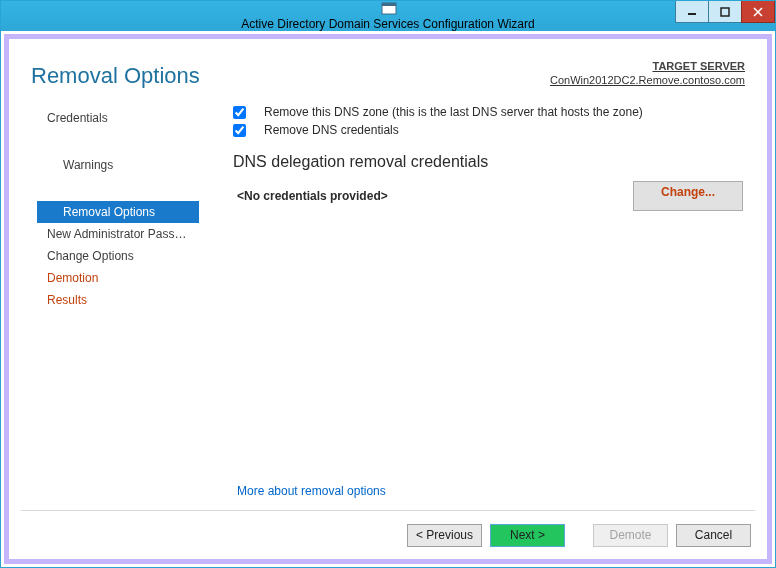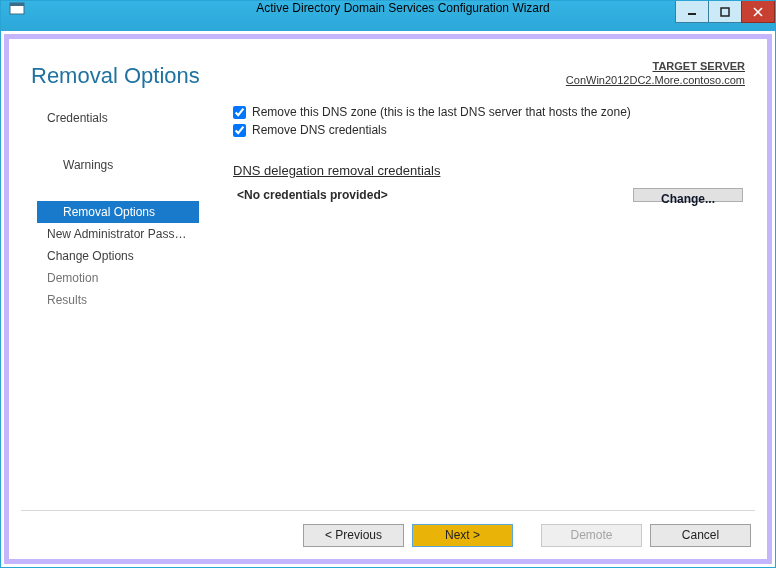--- a/index.html
+++ b/index.html
@@ -1,48 +1,48 @@
 <!DOCTYPE html>
 <html><head>
 <meta charset="utf-8">
 <style>
   * { box-sizing: border-box; }
   html, body { margin: 0; padding: 0; font-family: "Segoe UI", Tahoma, sans-serif; font-size: 12px; background: #fff; }
   .window { width: 776px; height: 568px; border: 1px solid #2aa4d4; display: flex; flex-direction: column; background: #fff; }
-  .titlebar { height: 30px; background: linear-gradient(#34b4e4, #2ca7d8); display: flex; align-items: flex-start; color: #000; position: relative; }
+  .titlebar { height: 30px; background: linear-gradient(#34b4e4, #2ca7d8); display: flex; align-items: center; color: #000; position: relative; flex-direction: column; }
   .title-icon { width: 16px; height: 16px; margin: 0 6px 0 8px; display:flex; align-items:center; justify-content:center; }
   .title-text { flex: 1; text-align: center; font-size: 12px; color: #000; }
   .win-buttons { display: flex; height: 22px; position: absolute; right: 0; top: 0; }
   .win-btn { width: 34px; height: 22px; border: 1px solid #3a7fa0; border-top: none; display: flex; align-items: center; justify-content: center; background: #cbe9f6; margin-left:-1px; }
   .win-btn.close { background: #c84031; border-color:#8e2c22; }
   .win-btn svg { display:block; }
   .body { flex: 1; display: flex; flex-direction: column; padding: 3px; }
   .content { flex: 1; border: 5px solid #c4b5fd; background: #fff; display: flex; flex-direction: column; position: relative; }
   .header-row { display: flex; align-items: flex-start; padding: 18px 22px 0 22px; }
   .page-title { font-size: 22px; color: #1f72a0; font-weight: 300; flex: 1; padding-top: 6px;}
   .target { text-align: right; font-size: 11px; color: #333; line-height: 1.3; padding-top: 2px; text-decoration: underline;}
   .target .lbl { font-weight: bold; color:#444; }
   .main-row { flex: 1; display: flex; padding: 10px 0 0 0; overflow:hidden;justify-content:flex-end; }
   .nav { width: 190px; padding-left: 28px; padding-top: 8px; font-size: 12px; }
   .nav-item { padding: 4px 8px 4px 10px; color: #3e3e3e; cursor: default; white-space: nowrap; overflow:hidden; text-overflow:ellipsis; }
   .nav-item.sub { padding-left: 26px; margin-top: 25px; }
   .nav-item.selected { background: #1979ca; color: #fff; }
-  .nav-item.disabled { color: #737373; }
+  .nav-item.disabled { color: #c2410c; }
   .pane { flex: 1; padding: 6px 24px 0 34px; display:flex; flex-direction:column; }
-  .chk-row { display: flex; align-items: center; margin-bottom: 4px; font-size: 12px; color:#2b2b2b;}
+  .chk-row { display: flex; align-items: center; margin-bottom: 4px; font-size: 12px; color:#2b2b2b;gap:12px;}
   .chk-row input { margin: 0 6px 0 0; }
-  .section-lbl { margin-top: 22px; font-size: 13px; color:#2b2b2b;text-decoration:underline;}
+  .section-lbl { margin-top: 12px; font-size: 16px; color:#2b2b2b;}
   .cred-row { display: flex; align-items: center; margin-top: 10px; font-weight: bold; }
   .cred-text { flex: 1; font-size: 12px; color:#2b2b2b; padding-left:4px;}
-  .change-btn { width: 110px; height: 14px; background: #e1e1e1; border: 1px solid #adadad; font-size: 12px; color:#0f172a; text-align:center; line-height:20px; }
+  .change-btn { width: 110px; height: 30px; background: #e1e1e1; border: 1px solid #adadad; font-size: 12px; color:#c2410c; text-align:center; line-height:20px; }
   .more-link { color: #0066cc; font-size: 12px; padding: 0 0 12px 4px; cursor: pointer; margin-top:auto;}
   .footer-sep { height:1px; background:#d8d8d8; margin: 0 12px;}
   .footer { height: 48px; display: flex; align-items: center; justify-content: flex-end; padding: 0 16px; gap: 8px; }
-  .footer .btn { width: 101px; height: 23px; border: 1px solid #9f9f9f; background: #e8e8e8; font-size: 12px; color:#222; text-align:center; line-height:21px;}
-  .footer .btn.primary { border: 1px solid #5aa6d8; background:#eab308; }
+  .footer .btn { width: 75px; height: 23px; border: 1px solid #9f9f9f; background: #e8e8e8; font-size: 12px; color:#222; text-align:center; line-height:21px;}
+  .footer .btn.primary { border: 1px solid #5aa6d8; background:#22c55e; }
   .footer .btn.disabled { color: #a4a4a4; border-color:#c9c9c9; background:#efefef;}
   .footer .spacer { width: 12px; }
 </style>
 </head>
 <body>
 
 <div class="window">
   <div class="titlebar">
     <span class="title-icon">
       <svg width="16" height="16" viewBox="0 0 16 16">
@@ -71,21 +71,21 @@
     </div>
   </div>
 
   <div class="body">
     <div class="content">
 
       <div class="header-row">
         <div class="page-title">Removal Options</div>
         <div class="target">
           <div class="lbl">TARGET SERVER</div>
-          <div>ConWin2012DC2.More.contoso.com</div>
+          <div>ConWin2012DC2.Remove.contoso.com</div>
         </div>
       </div>
 
       <div class="main-row">
         <div class="nav" id="nav">
             <div class="nav-item">Credentials</div>
             <div class="nav-item sub">Warnings</div>
             <div class="nav-item sub selected">Removal Options</div>
             <div class="nav-item">New Administrator Passw...</div>
             <div class="nav-item">Change Options</div>
@@ -102,20 +102,21 @@
             <input type="checkbox" checked="" style="">
             <span>Remove DNS credentials</span>
           </label>
 
           <div class="section-lbl">DNS delegation removal credentials</div>
           <div class="cred-row">
             <div class="cred-text">&lt;No credentials provided&gt;</div>
             <div class="change-btn">Change...</div>
           </div>
 
+          <div class="more-link">More about removal options</div>
         </div>
       </div>
 
       <div class="footer-sep"></div>
       <div class="footer">
         <div class="btn">&lt; Previous</div>
         <div class="btn primary">Next &gt;</div>
         <div class="spacer"></div>
         <div class="btn disabled">Demote</div>
         <div class="btn">Cancel</div>

